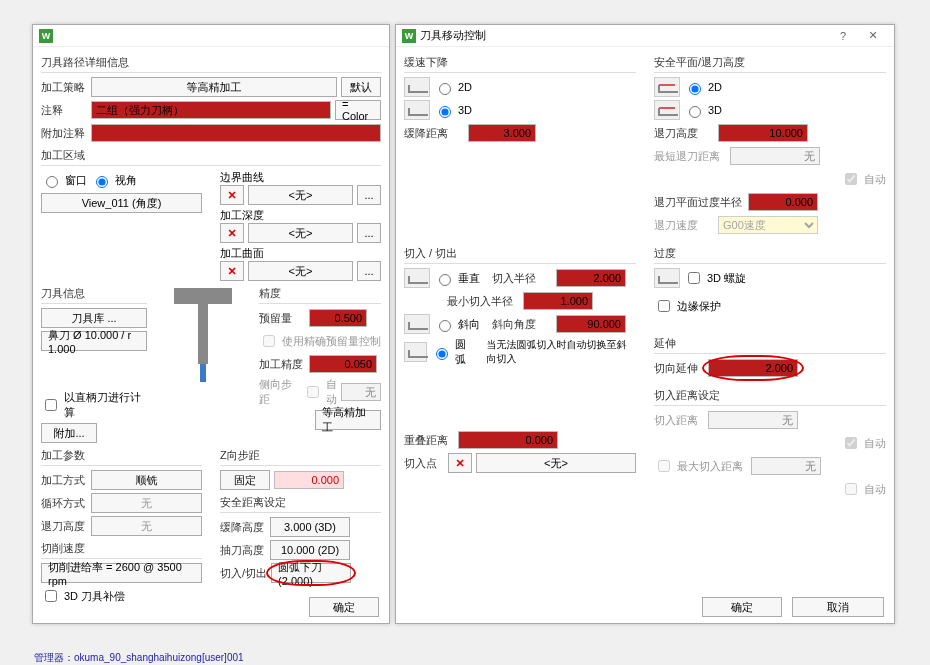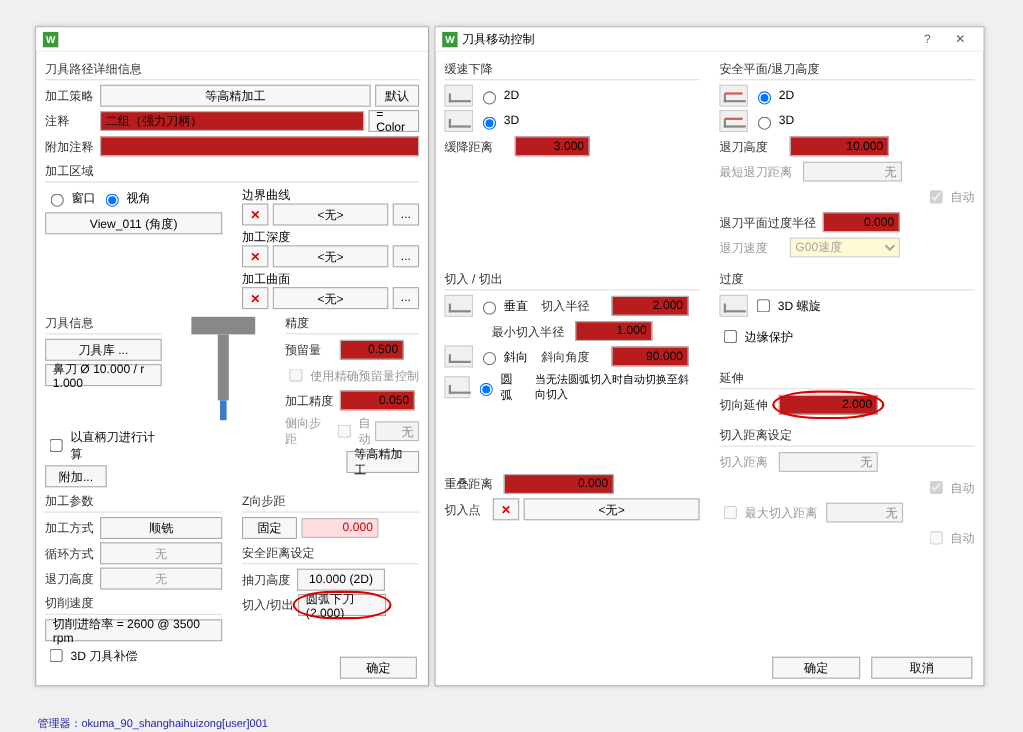--- a/index.html
+++ b/index.html
@@ -174,20 +174,24 @@
           </div>
       </div>
       <div class="col">
         <div class="group-title">Z向步距</div>
         <div class="row">
             <span class="btn" style="width:50px">固定</span>
             <input type="text" style="width: 70px; background: rgb(255, 221, 224); color: rgb(204, 0, 0);" value="0.000">
           </div>
         <div class="group-title">安全距离设定</div>
         <div class="row">
+            <span class="lbl">缓降高度</span>
+            <span class="btn" style="width:80px">3.000 (3D)</span>
+          </div>
+        <div class="row">
             <span class="lbl">抽刀高度</span>
             <span class="btn" style="width:80px">10.000 (2D)</span>
           </div>
         <div class="row">
             <span class="lbl">切入/切出</span>
             <span class="btn redcircle" style="width:80px">圆弧下刀(2.000)</span>
           </div>
       </div>
     </div>
   </div>

